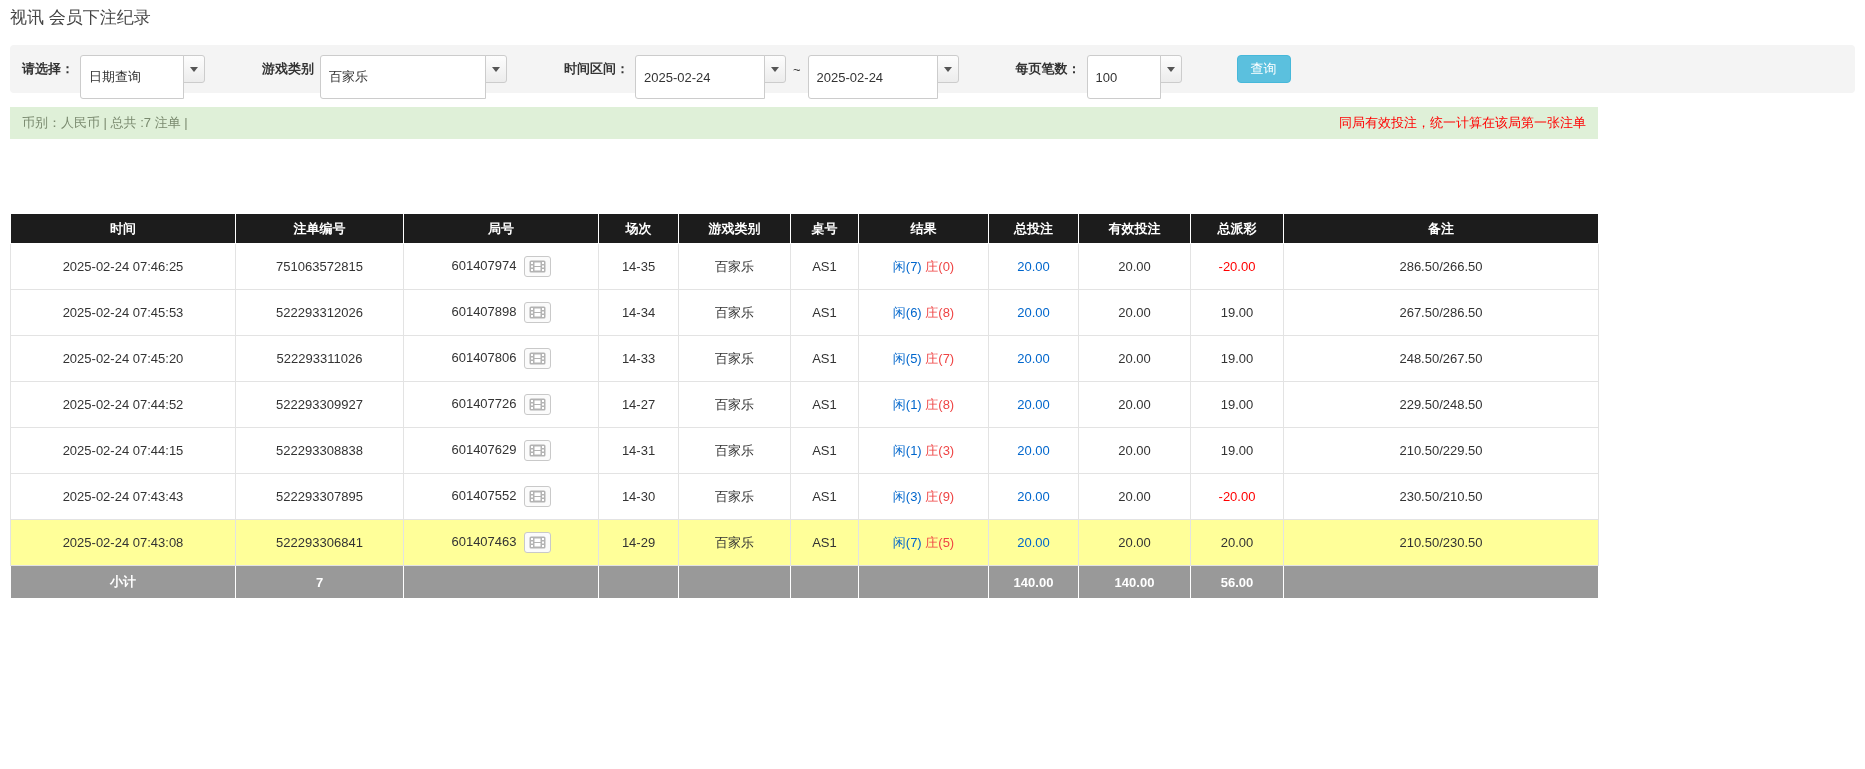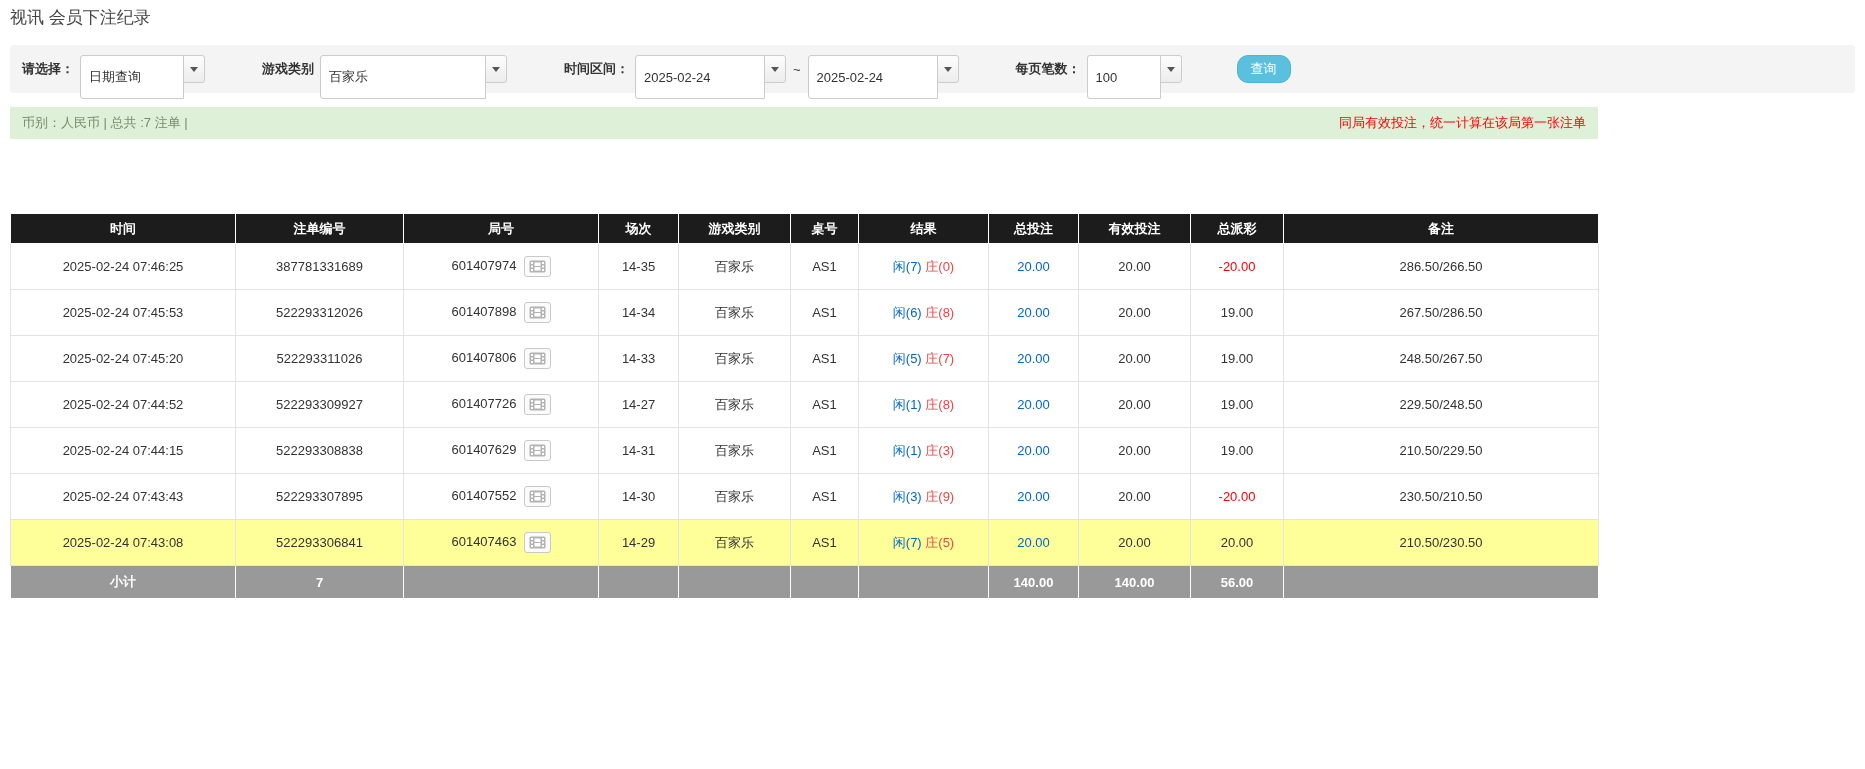--- a/index.html
+++ b/index.html
@@ -25,21 +25,21 @@
   .combo-btn {
     width: 22px; height: 28px; margin-left: -1px;
     border: 1px solid #ccc; border-radius: 0 3px 3px 0;
     background: linear-gradient(#fdfdfd, #ececec);
     display: flex; align-items: center; justify-content: center; cursor: pointer;
   }
   .caret { width: 0; height: 0; border-left: 4px solid transparent; border-right: 4px solid transparent; border-top: 5px solid #555; }
   .tilde { margin: 0 7px; color: #333; }
   .search-btn {
     margin-left: 12px; background: #5bc0de; border: 1px solid #46b8da; color: #fff;
-    font-size: 13px; border-radius: 11px; height: 28px; padding: 0 13px; cursor: pointer; font-family: inherit;
+    font-size: 13px; border-radius: 4px; height: 28px; padding: 0 13px; cursor: pointer; font-family: inherit;
   }
   .w-select { width: 104px; } .w-game { width: 166px; } .w-date { width: 130px; }
   .w-size { width: 74px; } .w-sort { width: 138px; }
 
   
   .summary-bar {
     margin-top: 14px; width: 1588px; background: #dff0d8;
     padding: 7px 12px; display: flex; align-items: center; justify-content: space-between;
   }
   .summary-left { color: #7a8a6f; }
@@ -160,21 +160,21 @@
         <th>结果</th>
         <th>总投注</th>
         <th>有效投注</th>
         <th>总派彩</th>
         <th>备注</th>
       </tr>
     </thead>
     <tbody>
         <tr>
           <td>2025-02-24 07:46:25</td>
-          <td>387781331689</td>
+          <td>751063572815</td>
           <td>601407974<span class="film-btn">
               <svg width="17" height="13" viewBox="0 0 17 13">
                 <rect x="0.5" y="0.5" width="16" height="12" rx="1.5" fill="#b3b3b3"></rect>
                 <rect x="2" y="2" width="2" height="2" fill="#fff"></rect>
                 <rect x="2" y="5.5" width="2" height="2" fill="#fff"></rect>
                 <rect x="2" y="9" width="2" height="2" fill="#fff"></rect>
                 <rect x="13" y="2" width="2" height="2" fill="#fff"></rect>
                 <rect x="13" y="5.5" width="2" height="2" fill="#fff"></rect>
                 <rect x="13" y="9" width="2" height="2" fill="#fff"></rect>
                 <rect x="5.5" y="2.5" width="6" height="3.5" fill="#fff"></rect>

